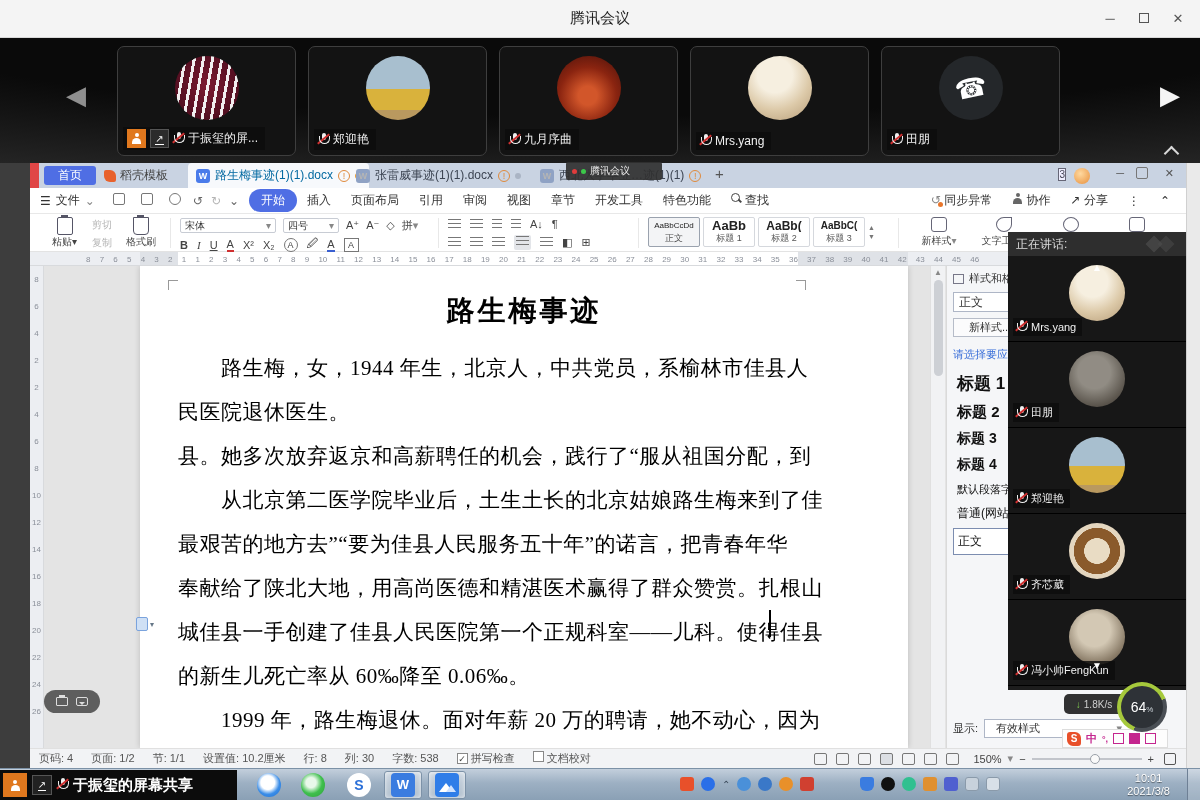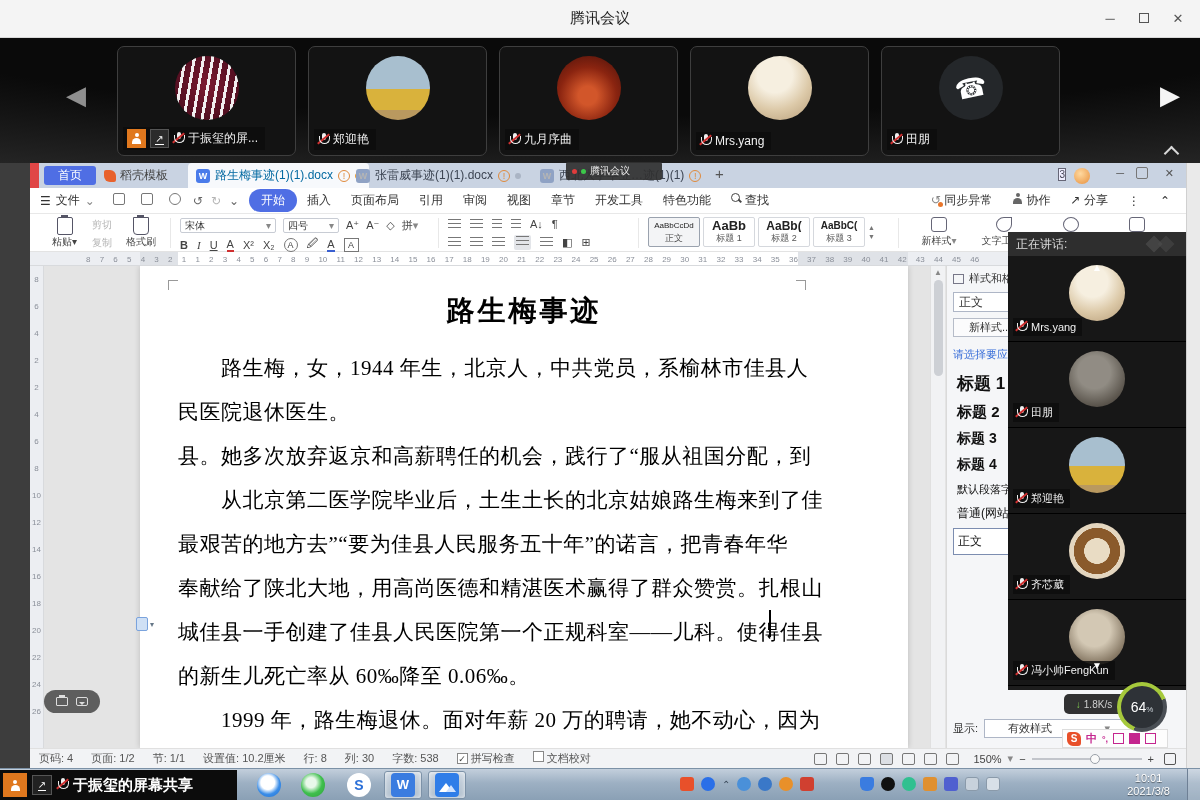--- a/index.html
+++ b/index.html
@@ -135,21 +135,21 @@
   .slist { margin:2px 0 0 6px; }
   .slist .it { padding:4px 4px; color:#111; }
   .it.h1 { font-size:17px; font-weight:bold; }
   .it.h2 { font-size:15px; font-weight:bold; }
   .it.h3 { font-size:14px; font-weight:bold; }
   .it.h4 { font-size:14px; font-weight:bold; }
   .it.small { font-size:11px; }
   .it.mid { font-size:12px; }
   .it.boxed { font-size:12px; border:1px solid #7c8db0; width:150px; background:#fff; margin-top:2px; }
   #spanel .showrow { position:absolute; left:6px; bottom:10px; display:flex; align-items:center; gap:6px; }
-  .showsel { width:150px; height:19px; border:1px solid #aeb6c6; background:#fff; line-height:17px; padding:0 23px; display:flex; justify-content:space-between; }
+  .showsel { width:150px; height:19px; border:1px solid #aeb6c6; background:#fff; line-height:17px; padding:0 11px; display:flex; justify-content:space-between; }
 
   
   #toolpill { position:absolute; left:14px; top:424px; width:56px; height:23px; background:rgba(70,70,70,.85); border-radius:12px; display:flex; align-items:center; justify-content:center; gap:8px; }
   .tp-printer { width:12px; height:9px; border:1px solid #ddd; border-radius:1px; position:relative; }
   .tp-printer::before { content:""; position:absolute; left:2px; top:-3px; width:6px; height:3px; background:#ddd; }
   .tp-chat { width:12px; height:9px; border:1px solid #ddd; border-radius:2px; position:relative; }
   .tp-chat::after { content:""; position:absolute; left:2px; bottom:-3px; border:3px solid transparent; border-top-color:#ddd; }
 
   
   #statusbar { position:absolute; left:0; top:585px; width:1156px; height:20px; background:#f2f3f5; border-top:1px solid #e0e0e0; display:flex; align-items:center; font-size:11px; color:#555; }

